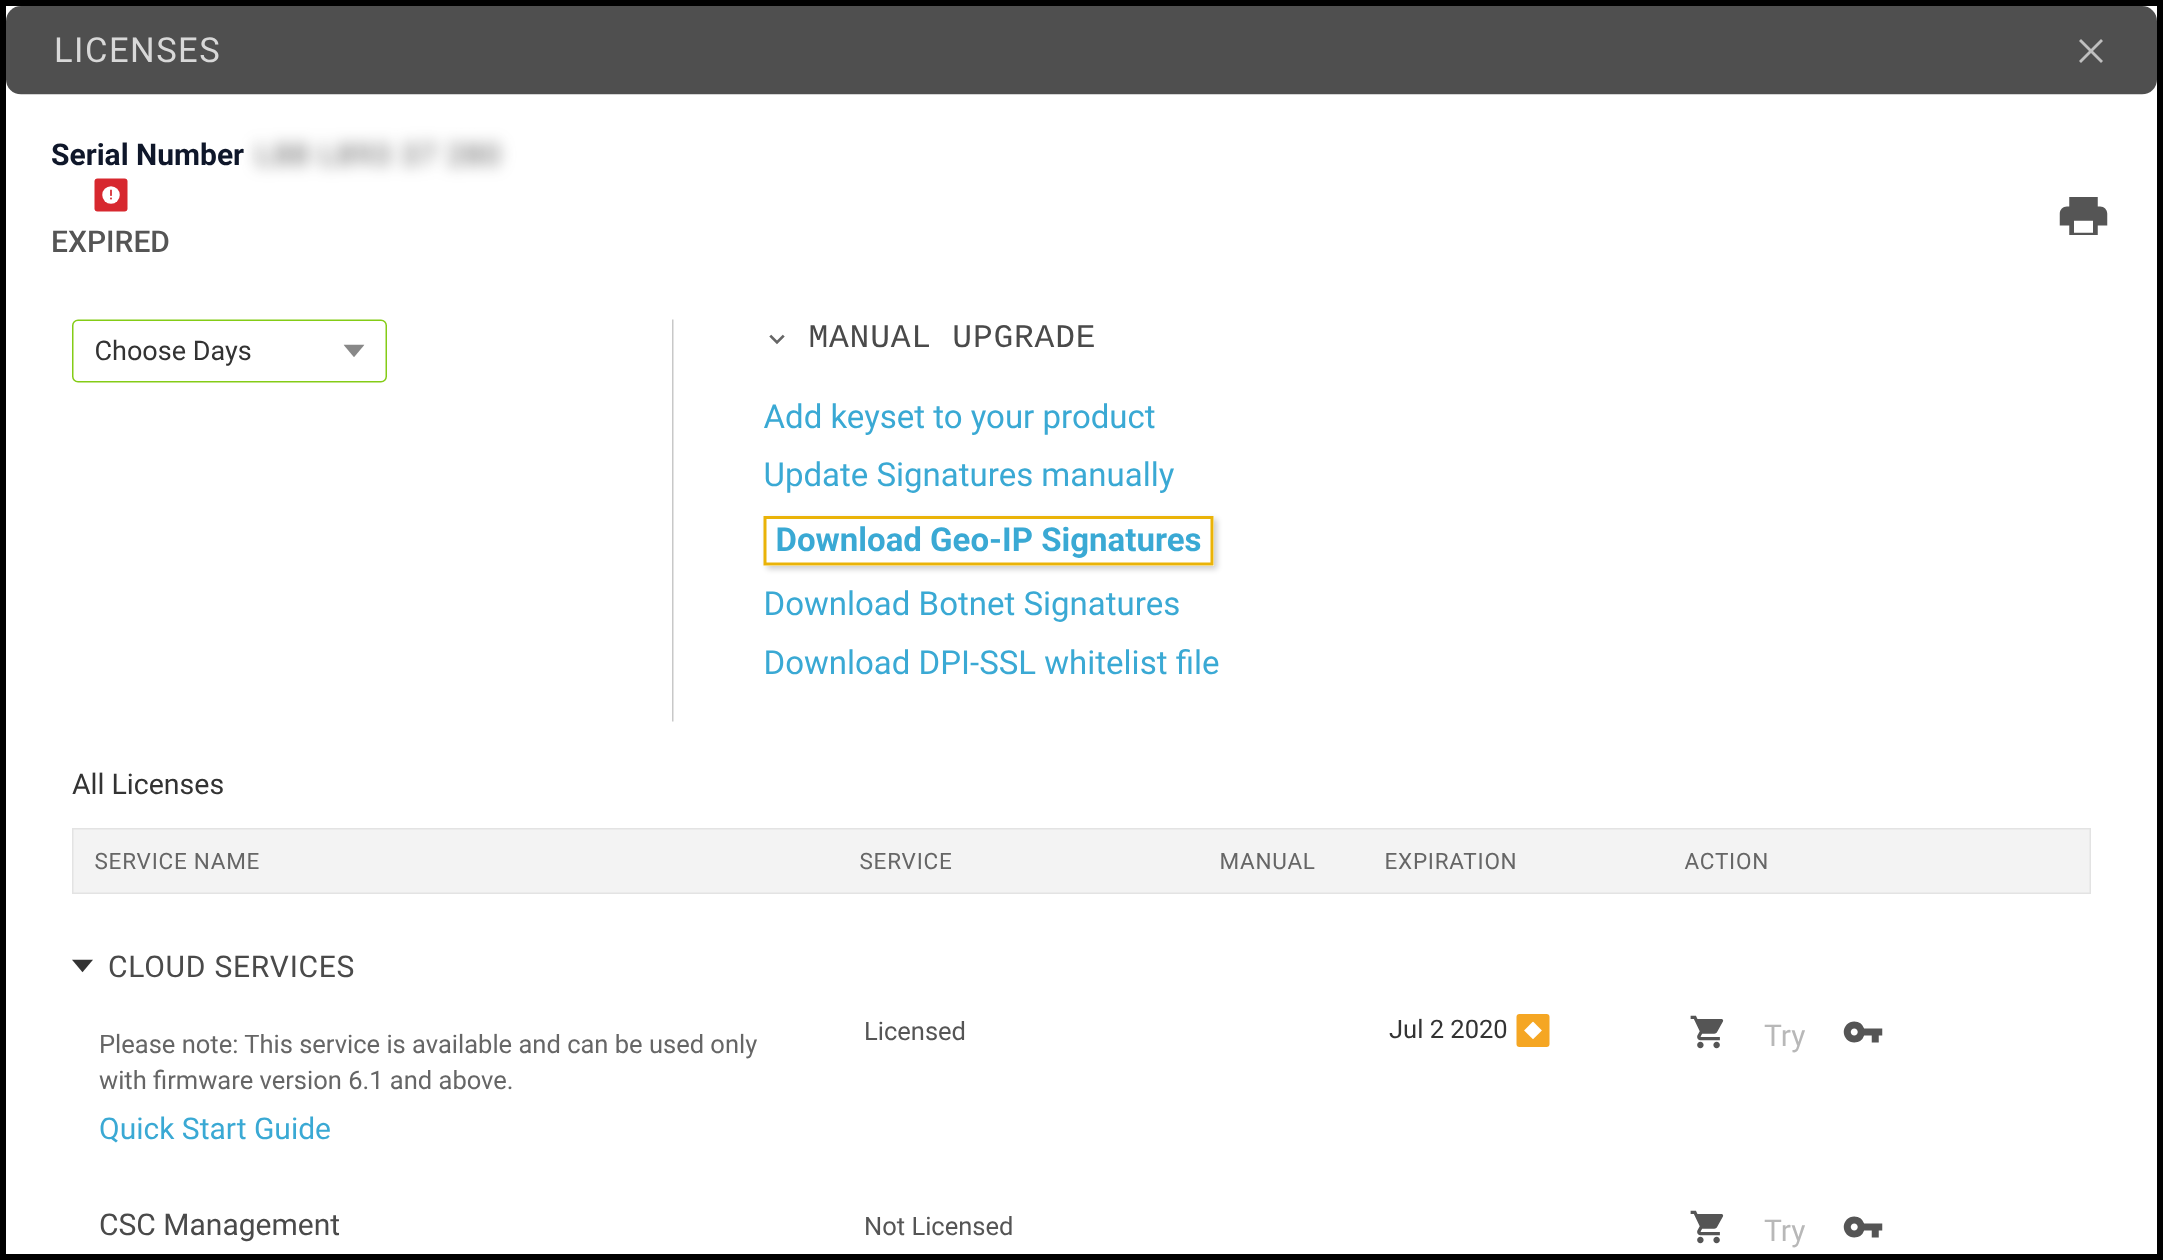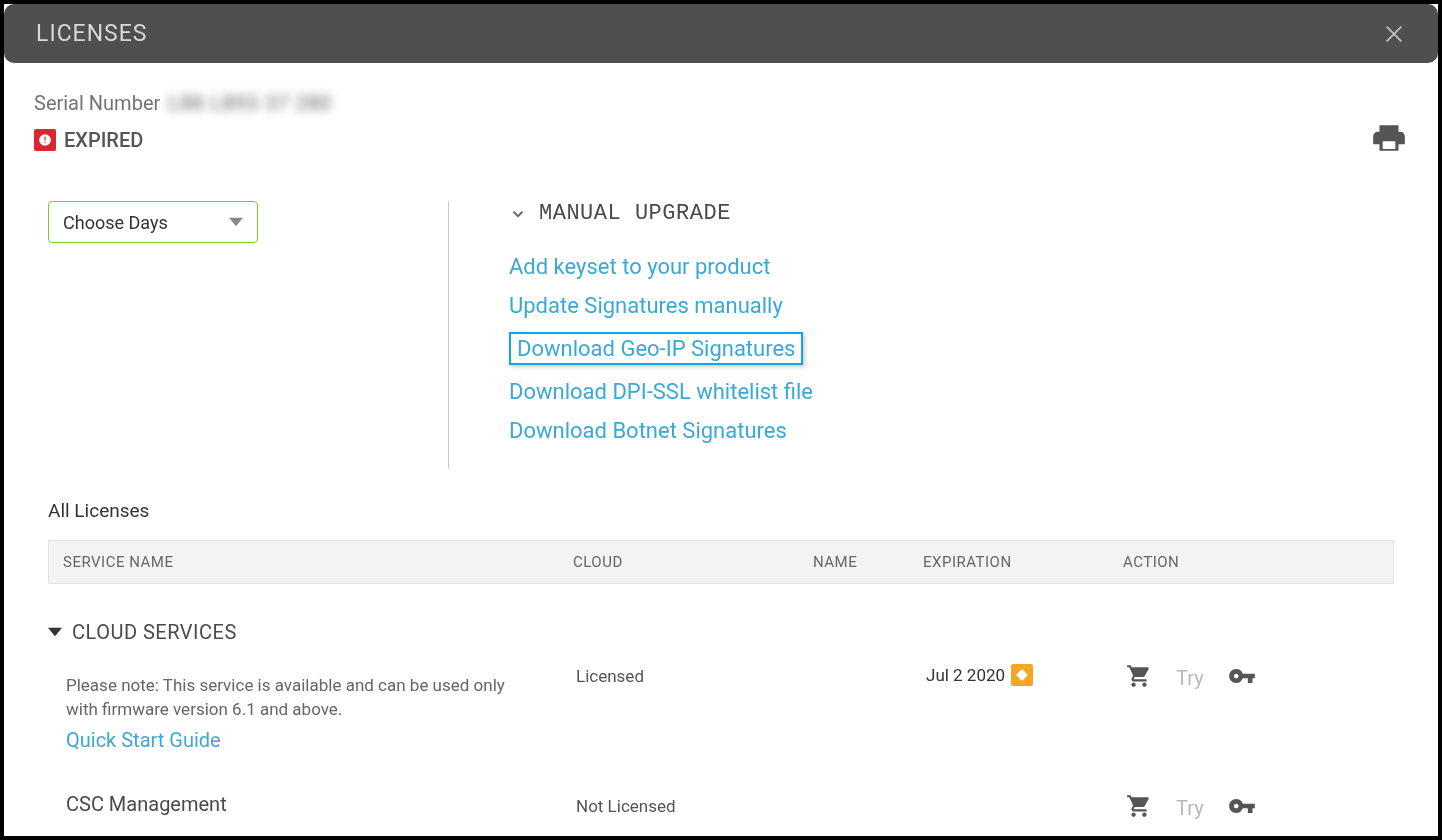--- a/index.html
+++ b/index.html
@@ -54,39 +54,40 @@
       background: #fff;
     }
     .serial-row {
       display: flex;
       align-items: center;
       font-size: 20px;
       color: #333;
       margin-bottom: 4px;
     }
     .serial-label {
-      font-weight: 400;
-      color: #737373;
+      font-weight: 700;
+      color: #0f172a;
     }
     .serial-value {
       margin-left: 8px;
       filter: blur(5px);
       color: #555;
       letter-spacing: 1px;
     }
     .status-row {
       display: flex;
       align-items: center;
       justify-content: space-between;
       margin-top: 2px;
     }
     .status-left {
       display: flex;
       align-items: center;
       gap: 8px;
+      flex-direction: column;
     }
     .expired-badge {
       width: 22px;
       height: 22px;
       background: #d7282f;
       border-radius: 2px;
       display: flex;
       align-items: center;
       justify-content: center;
     }
@@ -166,23 +167,24 @@
     }
     .manual-links a {
       color: #3aa9d4;
       font-size: 22px;
       text-decoration: none;
       cursor: pointer;
       display: inline-block;
       width: fit-content;
     }
     .highlighted-link {
-      border: 2px solid #0ea5e9;
+      border: 2px solid #eab308;
       padding: 2px 6px;
       box-shadow: 2px 2px 4px rgba(0,0,0,0.2);
+      font-weight: bold;
     }
     .all-licenses-label {
       margin-top: 30px;
       font-size: 19px;
       color: #333;
       padding-left: 14px;
     }
     .table-wrap {
       margin-top: 18px;
       padding: 0 14px;
@@ -347,33 +349,33 @@
         <div class="manual-header">
           <svg viewBox="0 0 24 24" fill="none" stroke-width="2.5">
             <polyline points="6 9 12 15 18 9"></polyline>
           </svg>
           <span>MANUAL UPGRADE</span>
         </div>
         <div class="manual-links">
           <a>Add keyset to your product</a>
           <a>Update Signatures manually</a>
           <a class="highlighted-link">Download Geo-IP Signatures</a>
+          <a>Download Botnet Signatures</a>
           <a>Download DPI-SSL whitelist file</a>
-          <a>Download Botnet Signatures</a>
         </div>
       </div>
     </div>
 
     <div class="all-licenses-label">All Licenses</div>
 
     <div class="table-wrap">
       <div class="thead">
         <div>SERVICE NAME</div>
-        <div>CLOUD</div>
-        <div>NAME</div>
+        <div>SERVICE</div>
+        <div>MANUAL</div>
         <div>EXPIRATION</div>
         <div>ACTION</div>
       </div>
 
       <div class="section-row">
         <svg viewBox="0 0 10 6">
             <path d="M0 0 L10 0 L5 6 Z"></path>
           </svg>
         <span class="section-title">CLOUD SERVICES</span>
       </div>

